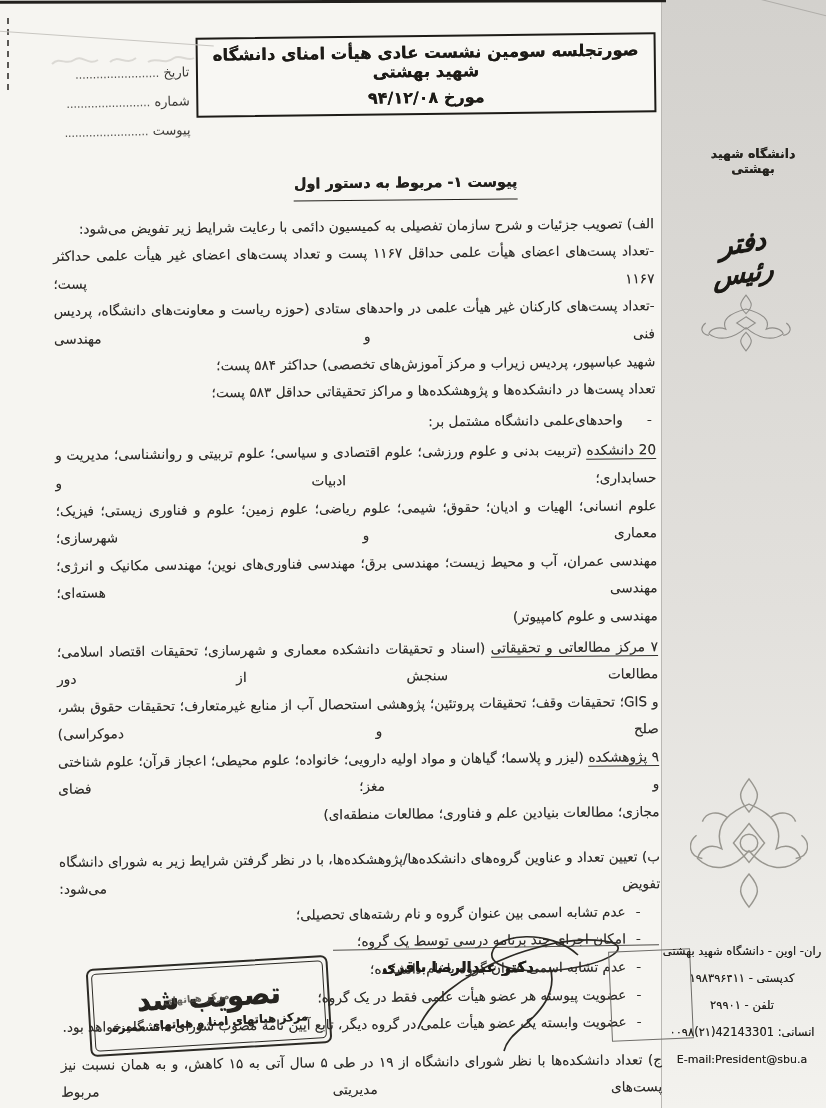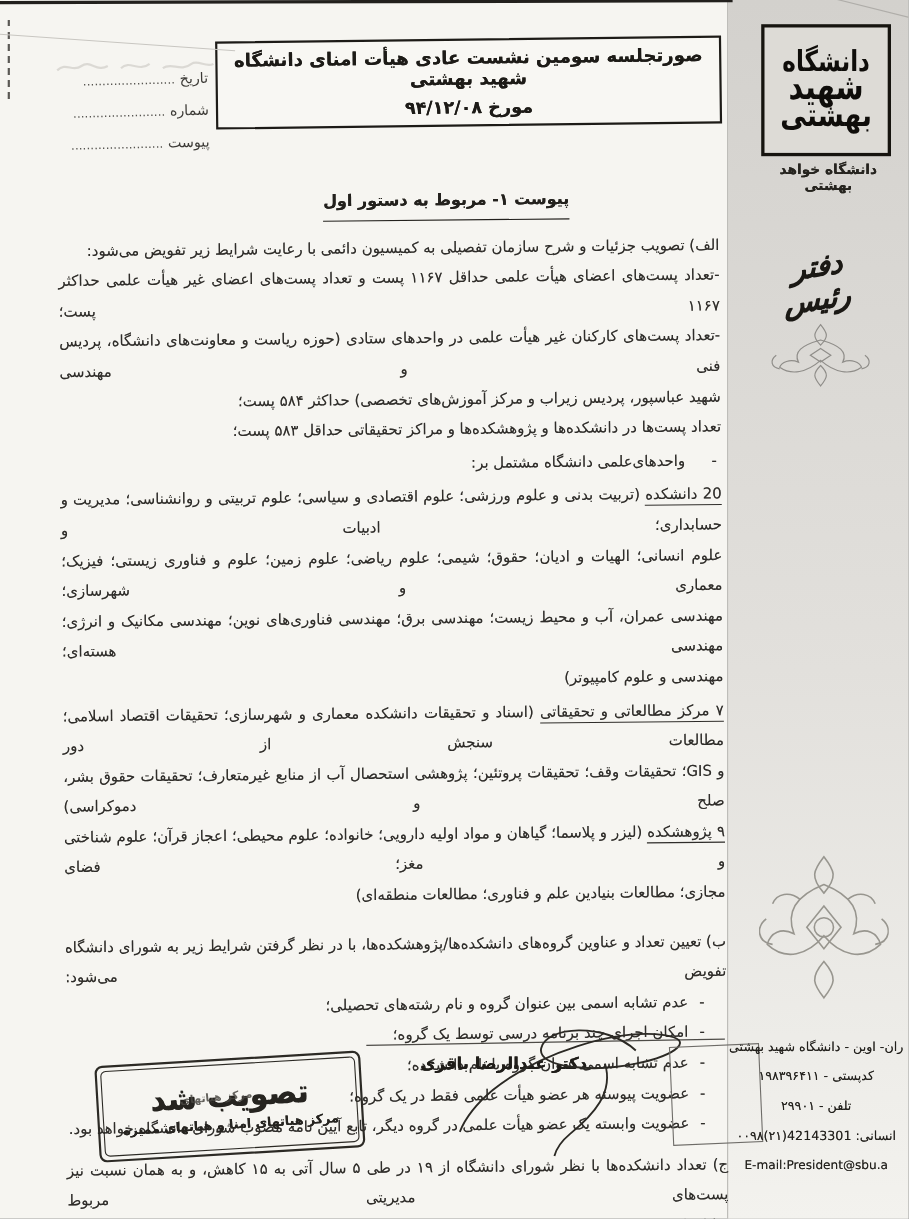--- a/index.html
+++ b/index.html
@@ -105,26 +105,21 @@
 </style>
 </head>
 <body>
 
 <div class="page">
 
   <div class="strip">
     <div class="strip-diag"></div>
   </div>
 
-  <div class="logo-box">
-    <div class="l1">دانشگاه</div>
-    <div class="l2">شهید</div>
-    <div class="l3">بهشتی</div>
-  </div>
-  <div class="logo-caption">دانشگاه خواهد بهشتی</div>
+  <div class="logo-caption">دانشگاه شهید بهشتی</div>
 
   <div class="office-title">دفتر رئیس</div>
 
   <svg class="orn-small" width="96" height="62" viewBox="0 0 120 80" fill="none" stroke="#8f8d89" stroke-width="1.4">
     <path d="M60 4 C68 14 70 18 60 28 C50 18 52 14 60 4 Z"></path>
     <path d="M60 76 C68 66 70 62 60 52 C50 62 52 66 60 76 Z"></path>
     <path d="M60 22 C82 28 92 36 86 48 C96 44 106 48 108 54 C94 64 76 60 60 46 C44 60 26 64 12 54 C14 48 24 44 34 48 C28 36 38 28 60 22 Z"></path>
     <path d="M60 32 L72 40 L60 48 L48 40 Z"></path>
     <path d="M8 40 C0 46 2 54 12 56 M112 40 C120 46 118 54 108 56"></path>
   </svg>

